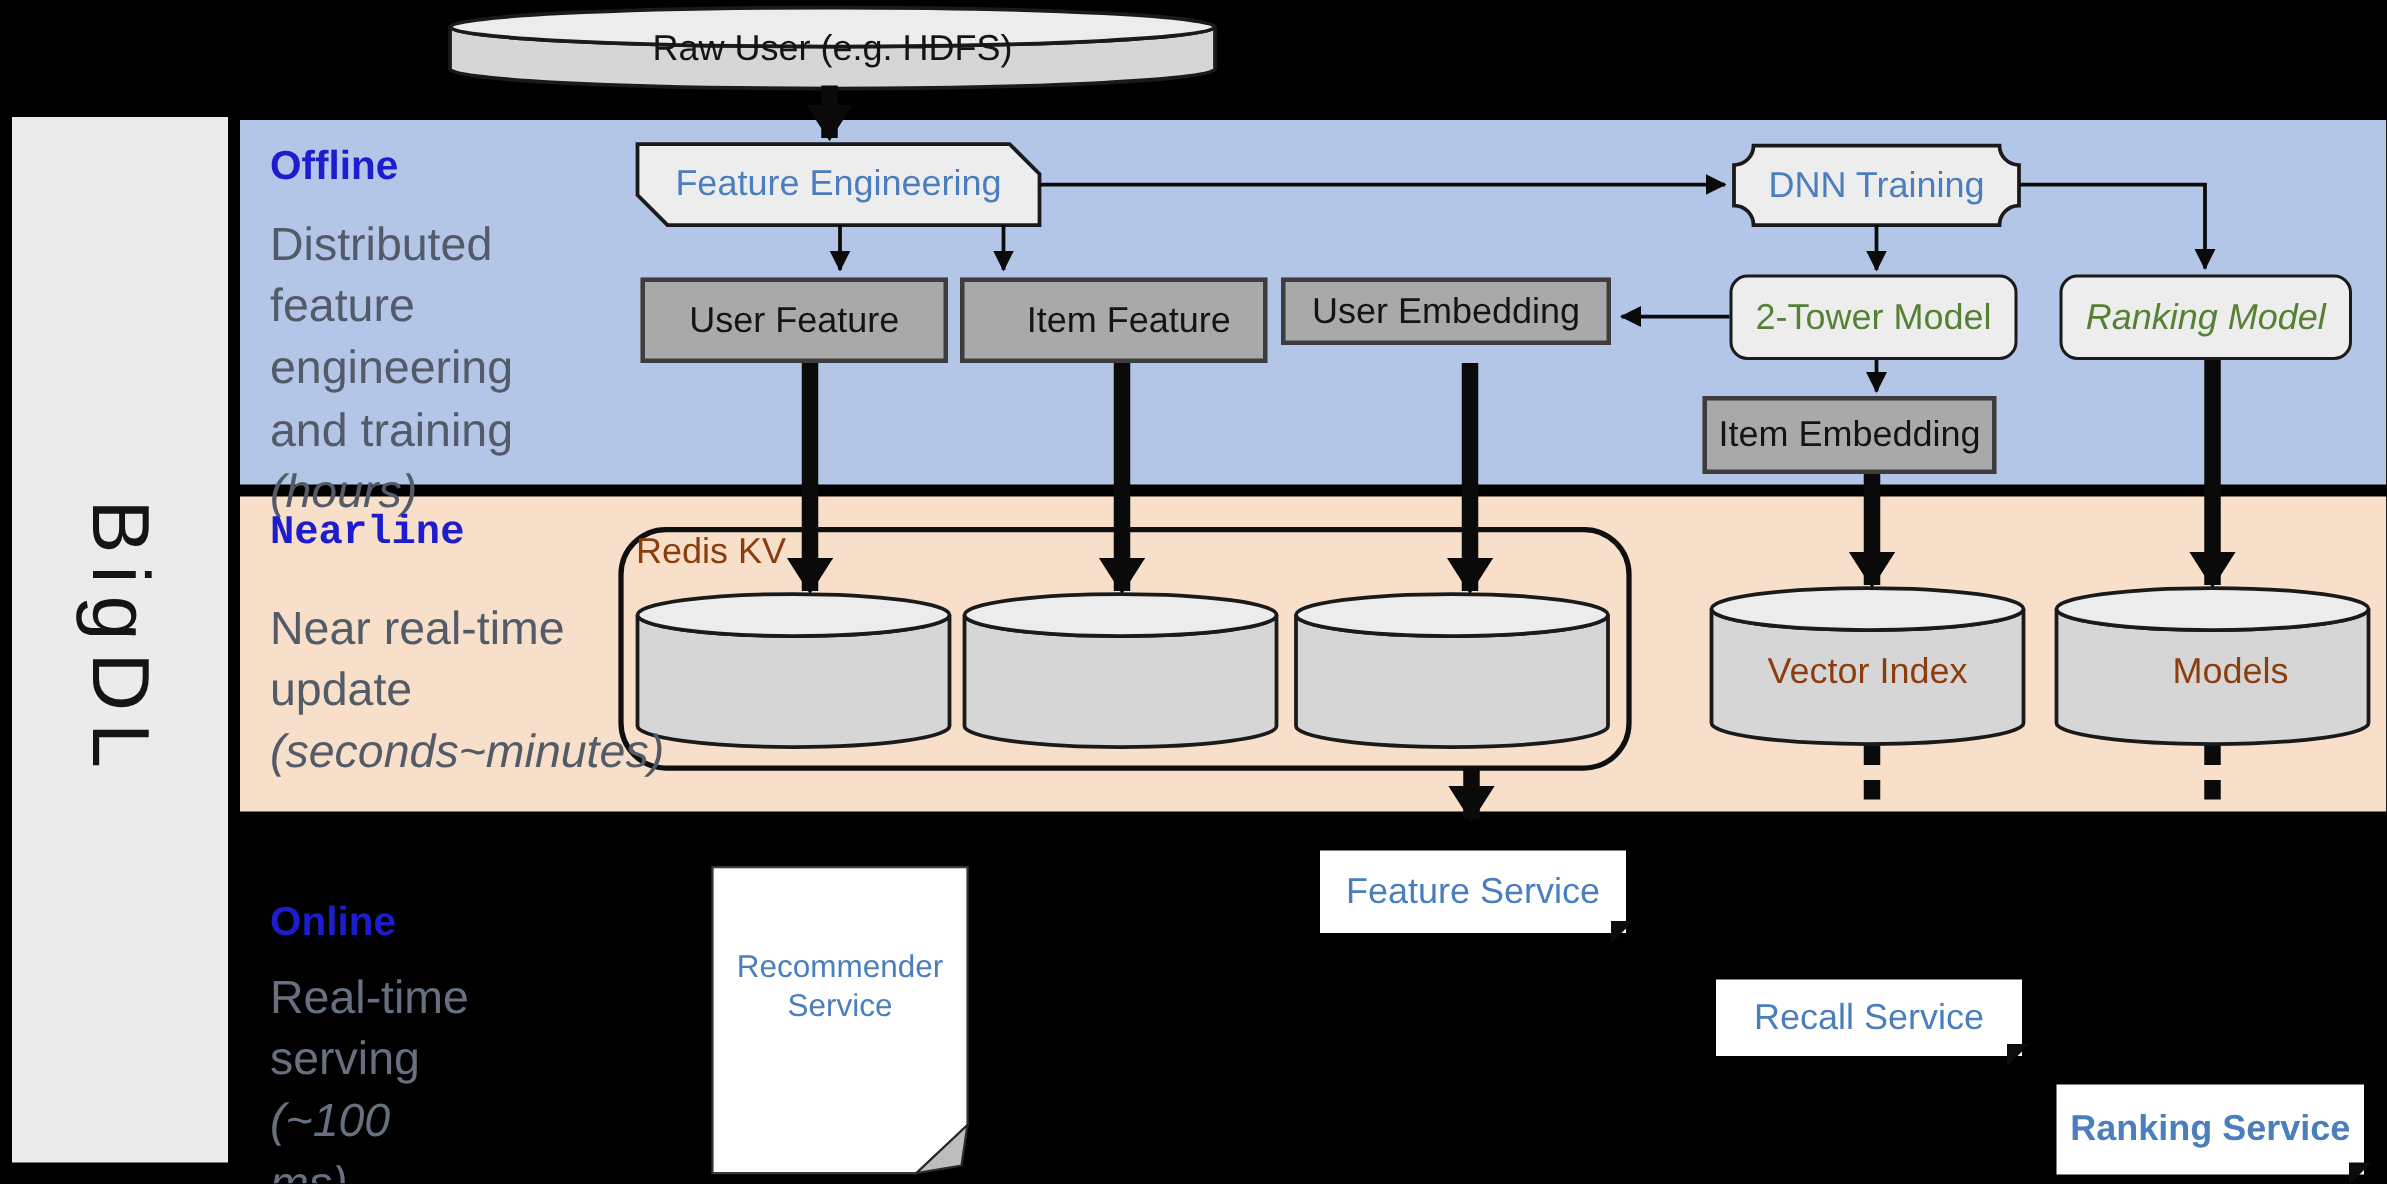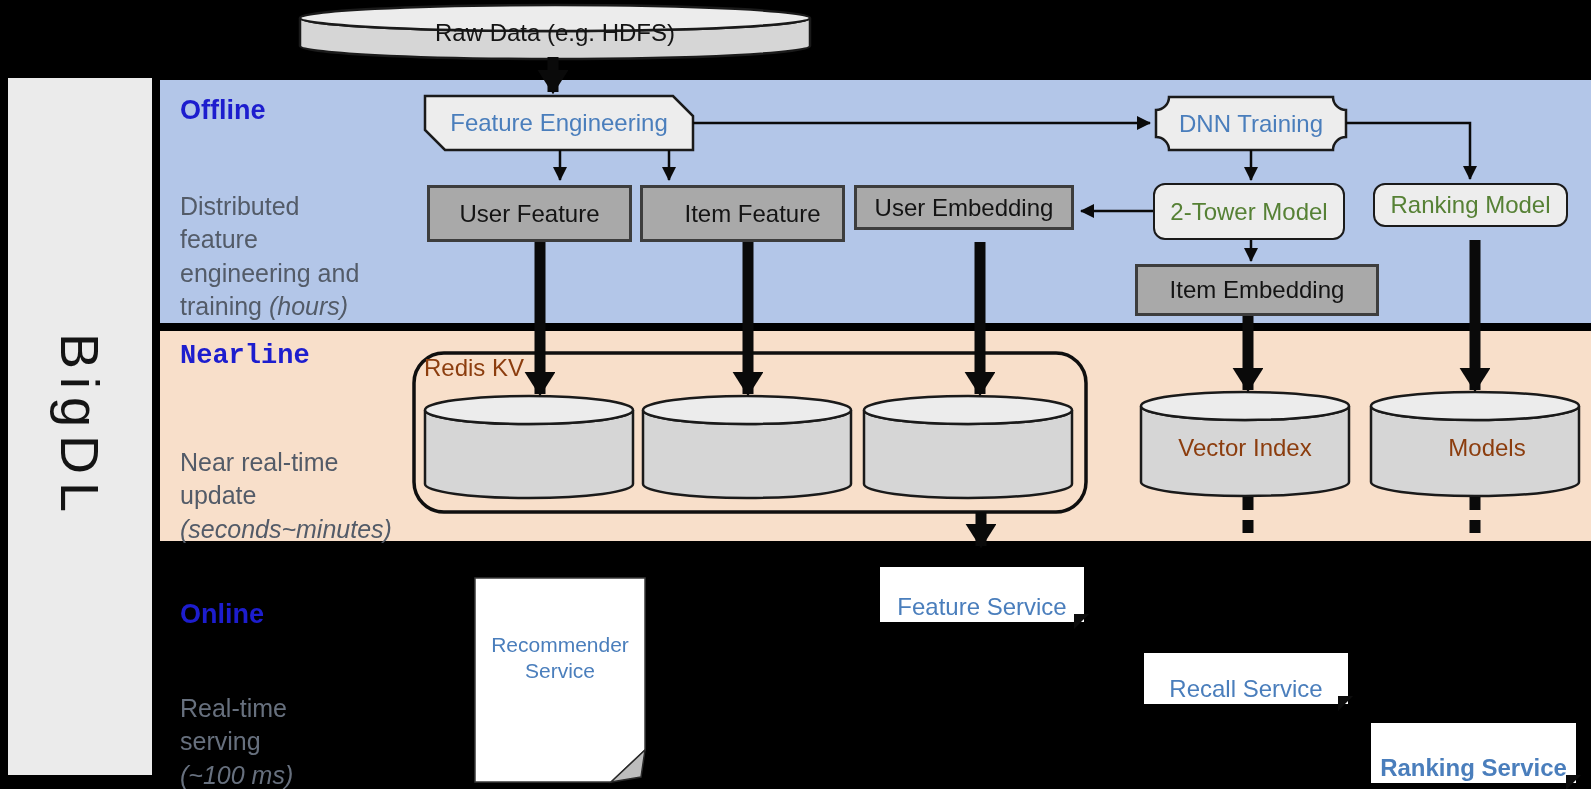--- a/index.html
+++ b/index.html
@@ -10,34 +10,34 @@
   .band { position:absolute; }
   .band-bigdl { left:8px; top:78px; width:144px; height:697px; background:#ebebeb;
     display:flex; align-items:center; justify-content:center; }
   .bigdl-text { writing-mode:vertical-rl; font-size:54px; letter-spacing:8px; color:#141414; }
   .band-offline  { left:160px; top:80px;  width:1431px; height:243px; background:#b3c6e8; }
   .band-nearline { left:160px; top:331px; width:1431px; height:210px; background:#f8dfca; }
 
   .label { position:absolute; display:flex; align-items:center; justify-content:center;
     text-align:center; line-height:1.25; }
   .sec-title { font-size:27px; font-weight:bold; color:#1d1dce; justify-content:flex-start; text-align:left; }
-  .sec-desc  { font-size:25px; color:#535b68; justify-content:flex-start; text-align:left;
-    display:block; line-height:1.33;margin-top:48px; }
+  .sec-desc  { font-size:31px; color:#535b68; justify-content:flex-start; text-align:left;
+    display:block; line-height:1.33; }
   .sec-desc.on-dark { color:#67707e; }
   .sec-desc .note { font-style:italic; }
 
   .blue-text  { color:#4a7ebc; }
   .green-text { color:#568135; }
   .brown-text { color:#8c3d0e; }
   .black-text { color:#141414; }
 
   .node { position:absolute; box-sizing:border-box; }
   .box-gray  { background:#a9a9a9; border:3px solid #3d3d3d; }
   .box-round { background:#ededed; border:2.5px solid #1a1a1a; border-radius:12px; }
-  .box-service { background:#ffffff;align-items:flex-end; }
+  .box-service { background:#ffffff; }
   .fold { position:absolute; right:-5px; bottom:-7px; width:0; height:0;
     border-top:15px solid #0c0c0c; border-right:15px solid transparent; }
 
   .fs-24 { font-size:24px; }
   .fs-25 { font-size:21px; }
 
   svg.layer { position:absolute; left:0; top:0; width:1591px; height:789px; }
 </style>
 </head>
 <body>
@@ -113,44 +113,44 @@
     <line x1="981" y1="512" x2="981" y2="546" stroke="#0a0a0a" stroke-width="11" stroke-dasharray="13 10" marker-end="url(#athick)"></line>
     <line x1="1248" y1="497" x2="1248" y2="534" stroke="#0a0a0a" stroke-width="11" stroke-dasharray="13 10"></line>
     <line x1="1475" y1="497" x2="1475" y2="534" stroke="#0a0a0a" stroke-width="11" stroke-dasharray="13 10"></line>
 
     <g>
       <path d="M475,578 L645,578 L645,750 L611,782 L475,782 Z" fill="#ffffff" stroke="#3a3a3a" stroke-width="1.5"></path>
       <path d="M645,750 L611,782 L641,777 Z" fill="#bdbdbd" stroke="#2a2a2a" stroke-width="1.5"></path>
     </g>
   </svg>
 
-  <div class="label fs-24 black-text" style="left:350px; top:18px; width:410px; height:30px;">Raw Data (e.g. HDFS)</div>
+  <div class="label fs-24 black-text" style="left:350px; top:18px; width:410px; height:30px;">Raw User (e.g. HDFS)</div>
 
   <div class="label sec-title" style="left:180px; top:94px; width:220px; height:34px;">Offline</div>
   <div class="label sec-desc" style="left:180px; top:142px; width:195px;"><span>Distributed feature engineering and training</span>
        <span class="note">(hours)</span></div>
 
   <div class="label sec-title" style="left:180px; top:340px; width:220px; height:34px;font-family:Liberation Mono, monospace;">Nearline</div>
   <div class="label sec-desc" style="left:180px; top:398px; width:218px;"><span>Near real-time update</span>
        <span class="note">(seconds~minutes)</span></div>
 
   <div class="label sec-title" style="left:180px; top:598px; width:220px; height:34px;">Online</div>
   <div class="label sec-desc on-dark" style="left:180px; top:644px; width:135px;"><span>Real-time serving</span>
        <span class="note">(~100 ms)</span></div>
 
   <div class="label fs-24 blue-text" style="left:425px; top:96px; width:268px; height:54px;">Feature Engineering</div>
   <div class="label fs-24 blue-text" style="left:1156px; top:97px; width:190px; height:53px;">DNN Training</div>
 
   <div class="node box-gray label fs-24 black-text" style="left:427px; top:185px; width:205px; height:57px;">User Feature</div>
   <div class="node box-gray label fs-24 black-text" style="left:640px; top:185px; width:205px; height:57px;padding-left:20px;">Item Feature</div>
   <div class="node box-gray label fs-24 black-text" style="left:854px; top:185px; width:220px; height:45px;">User Embedding</div>
-  <div class="node box-gray label fs-24 black-text" style="left:1135px; top:264px; width:244px; height:52px;">Item Embedding</div>
+  <div class="node box-gray label fs-24 black-text" style="left:1135px; top:264px; width:196px; height:52px;">Item Embedding</div>
 
   <div class="node box-round label fs-24 green-text" style="left:1153px; top:183px; width:192px; height:57px;">2-Tower Model</div>
-  <div class="node box-round label fs-24 green-text" style="left:1373px; top:183px; width:195px; height:44px;">Ranking Model</div>
+  <div class="node box-round label fs-24 green-text" style="left:1373px; top:183px; width:195px; height:57px;font-style:italic;">Ranking Model</div>
 
   <div class="label fs-24 brown-text" style="left:424px; top:352px; width:140px; height:32px; justify-content:flex-start;">Redis KV</div>
   <div class="label fs-24 brown-text" style="left:1141px; top:430px; width:208px; height:36px;">Vector Index</div>
   <div class="label fs-24 brown-text" style="left:1371px; top:430px; width:232px; height:36px;">Models</div>
 
   <div class="label fs-25 blue-text" style="left:477px; top:618px; width:166px; height:80px;">Recommender Service</div>
 
   <div class="node box-service label fs-24 blue-text" style="left:880px; top:567px; width:204px; height:55px;">
       <span>Feature Service</span>
        <span class="fold"></span>

